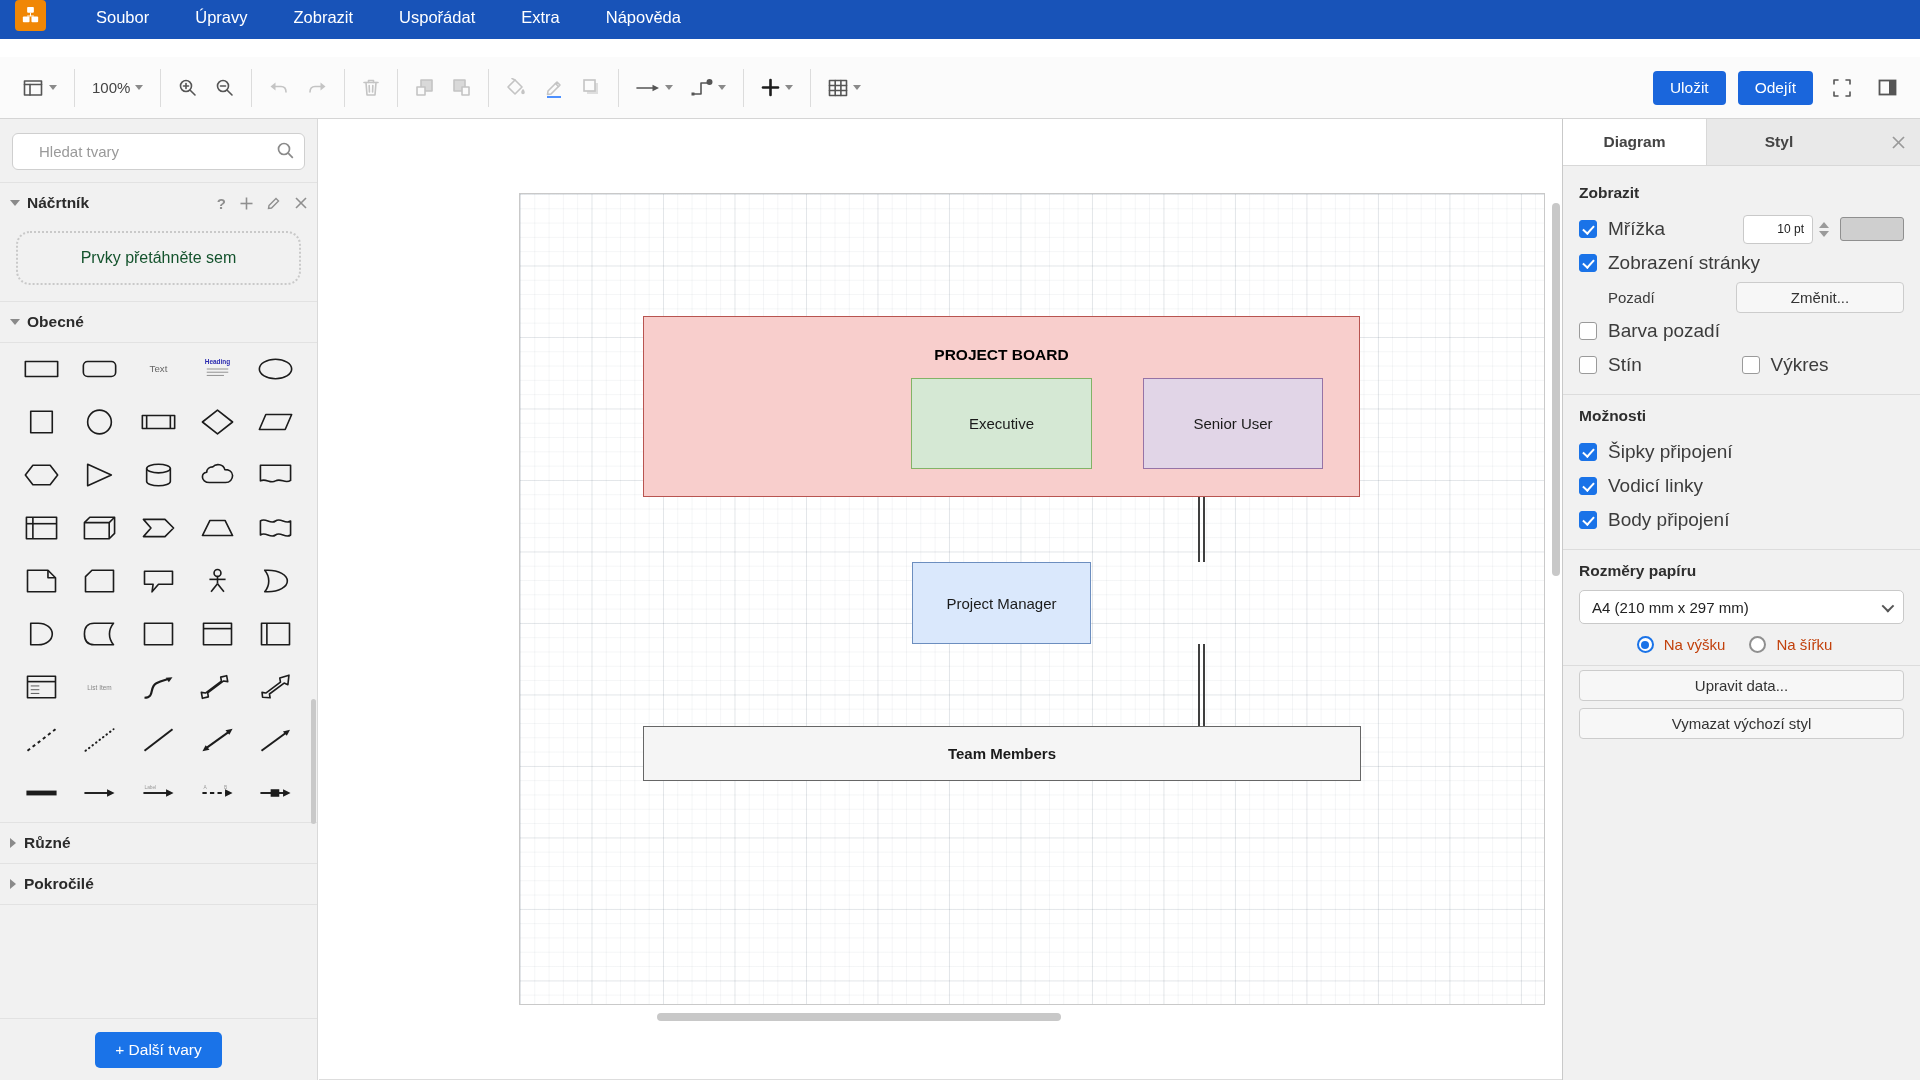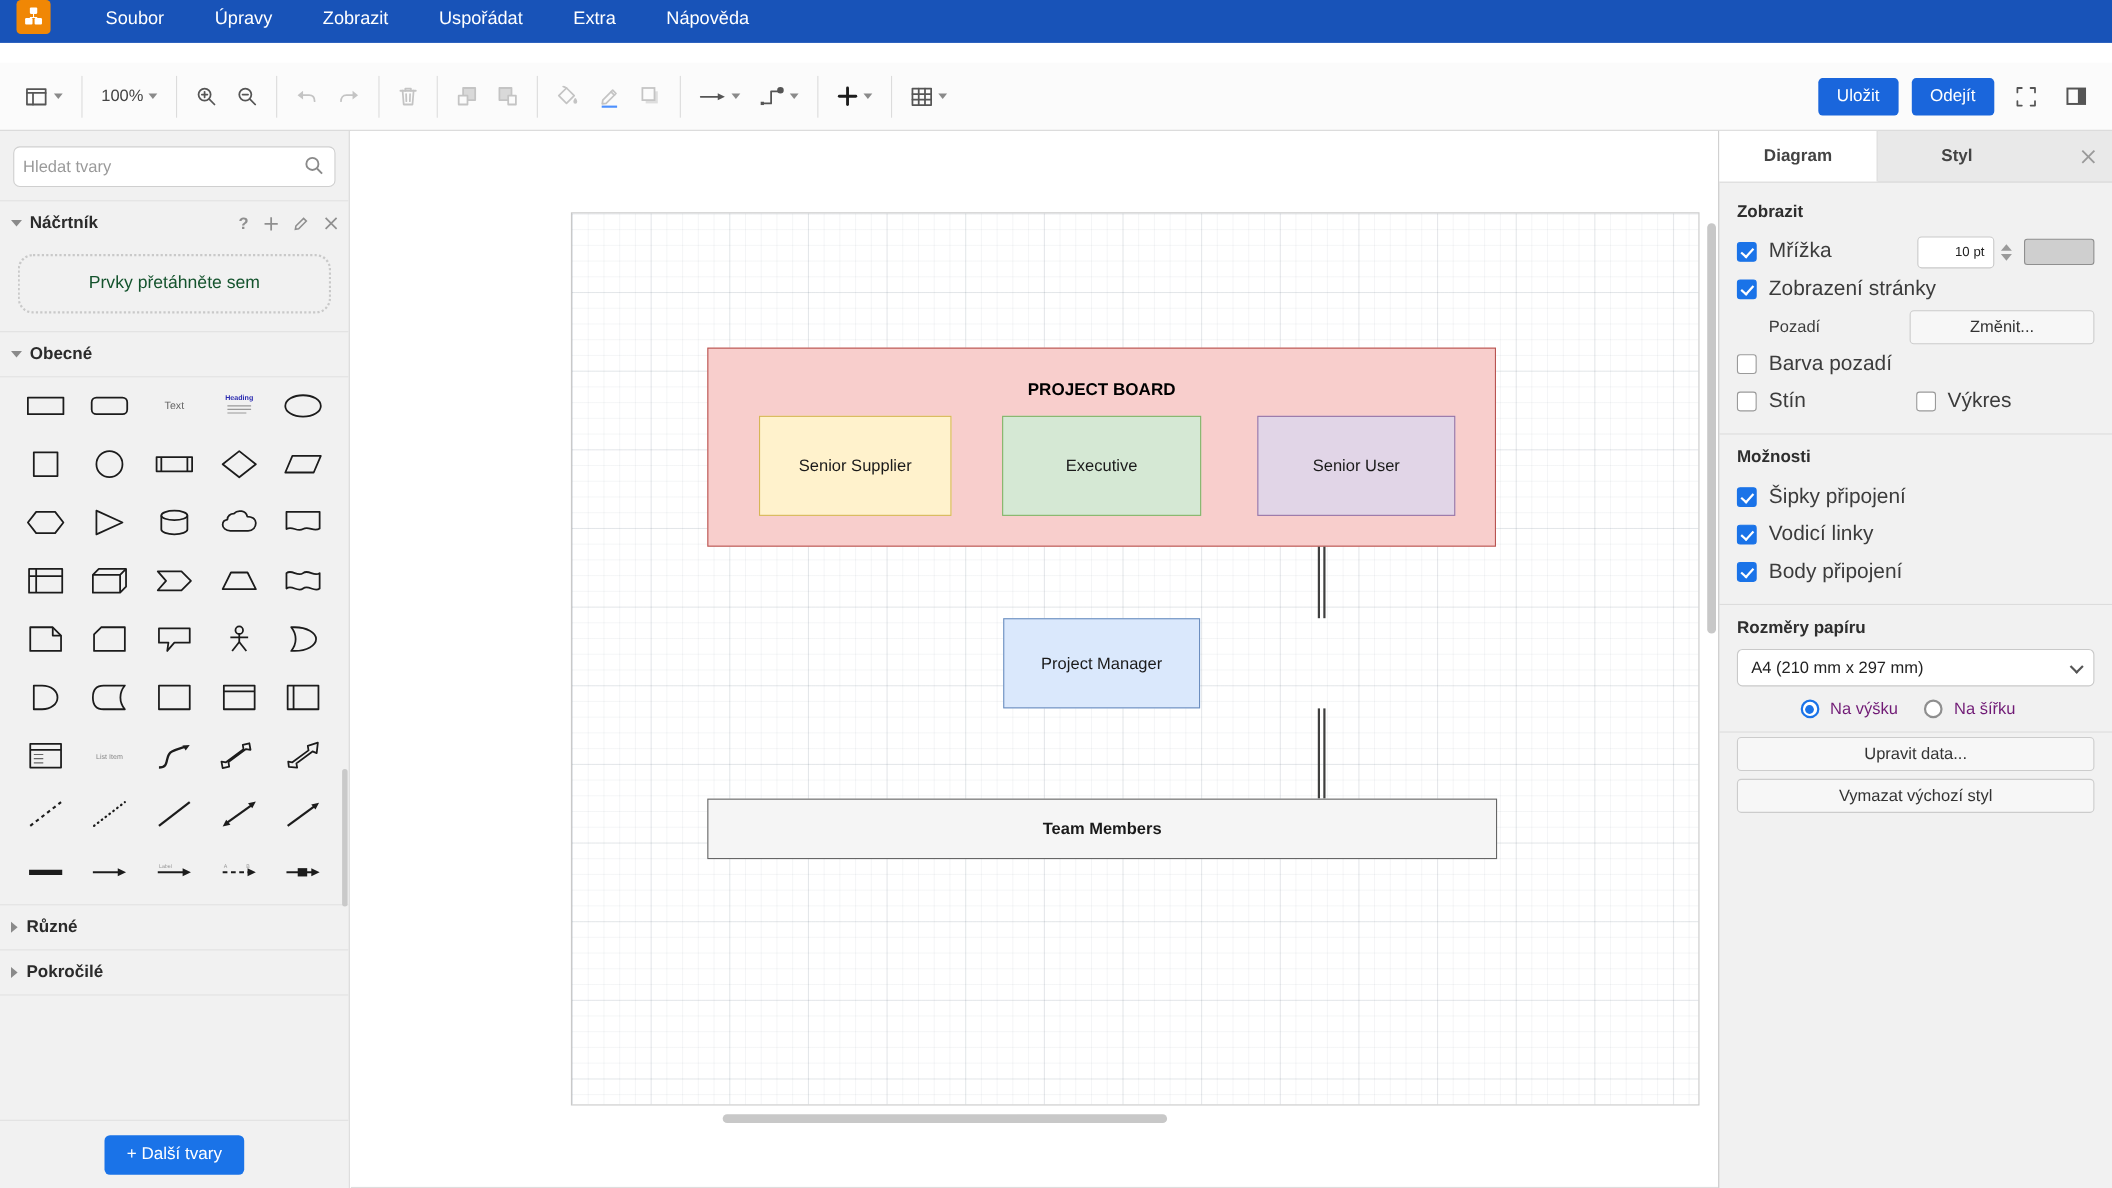--- a/index.html
+++ b/index.html
@@ -23,21 +23,21 @@
   .caret { width:0; height:0; border-left:4.5px solid transparent; border-right:4.5px solid transparent; border-top:5.5px solid #8a8a8a; }
   .zoom-label { font-size:15px; color:#444; }
   .ic-dark  { stroke:#555;    fill:none; stroke-width:1.6; stroke-linejoin:round; stroke-linecap:round; }
   .ic-dis   { stroke:#c4c4c4; fill:none; stroke-width:1.6; stroke-linejoin:round; stroke-linecap:round; }
   .tb-right { margin-left:auto; display:flex; align-items:center; gap:12px; }
   .btn-primary { background:#1a66dc; color:#fff; font-size:15.5px; padding:8px 17px; border-radius:4px; border:none; }
 
   
   .sidebar { position:absolute; left:0; top:119px; width:318px; height:961px; background:#f1f1f1; border-right:1px solid #d9d9d9; overflow:hidden; }
   .search-wrap { margin:14px 12px 12px 12px; position:relative; }
-  .search-input { width:100%; height:37px; border:1px solid #cfcfcf; border-radius:6px; background:#fff; padding:0 34px 0 8px; font-size:15px; color:#333; outline:none; font-family:"Liberation Sans",sans-serif; }
+  .search-input { width:100%; height:37px; border:1px solid #cfcfcf; border-radius:6px; background:#fff; padding:0 34px 0 26px; font-size:15px; color:#333; outline:none; font-family:"Liberation Sans",sans-serif; }
   .search-input::placeholder { color:#9a9a9a; }
   .search-icon { position:absolute; right:10px; top:8px; }
   .sb-divider { height:1px; background:#e2e2e2; }
   .section-hdr { display:flex; align-items:center; padding:11px 10px; font-weight:bold; font-size:15.5px; color:#2b2b2b; }
   .tri-down { width:0; height:0; border-left:5px solid transparent; border-right:5px solid transparent; border-top:6px solid #8a8a8a; margin-right:7px; }
   .tri-right { width:0; height:0; border-top:5px solid transparent; border-bottom:5px solid transparent; border-left:6px solid #8a8a8a; margin-right:8px; }
   .hdr-icons { margin-left:auto; display:flex; gap:14px; align-items:center; color:#8f8f8f; font-size:15px; }
   .dropzone { margin:8px 16px 16px 16px; border:2px dotted #c9c9c9; border-radius:14px; height:54px; display:flex; align-items:center; justify-content:center; color:#14532d; font-size:16px; }
   .palette { display:grid; grid-template-columns:repeat(5,1fr); padding:4px 12px 8px 12px; row-gap:10px; }
   .pal-cell { height:43px; display:flex; align-items:center; justify-content:center; border-radius:3px; }
@@ -98,21 +98,21 @@
   .btn-light { background:#f7f7f7; border:1px solid #ccc; border-radius:4px; font-size:15px; color:#333; padding:6px 10px; font-family:"Liberation Sans",sans-serif; }
   .change-btn { margin-left:auto; width:168px; height:31px; }
   .half { width:50%; display:flex; align-items:center; }
   .p-divider { height:1px; background:#dcdcdc; margin:12px -16px 4px -16px; }
   .select-box { width:100%; height:34px; background:#fff; border:1px solid #c9c9c9; border-radius:5px; display:flex; align-items:center; padding:0 12px; font-size:15px; color:#222; margin-bottom:12px; }
   .chev-down { margin-left:auto; width:9px; height:9px; border-right:2px solid #555; border-bottom:2px solid #555; transform:rotate(45deg) translateY(-2px); }
   .radio-row { display:flex; align-items:center; gap:10px; justify-content:center; margin:2px 0 10px 0; }
   .radio { width:17px; height:17px; border-radius:50%; border:2px solid #8f8f8f; background:#fff; flex:none; position:relative; }
   .radio.checked { border-color:#1a73e8; }
   .radio.checked::after { content:""; position:absolute; left:2.5px; top:2.5px; width:8px; height:8px; border-radius:50%; background:#1a73e8; }
-  .radio-label { font-size:15px; color:#701a75; margin-right:14px; }
+  .radio-label { font-size:15px; color:#c2410c; margin-right:14px; }
   .stack-btn { width:100%; height:31px; margin-bottom:7px; border-radius:4px; }
 </style>
 </head>
 <body>
 
 <div class="app">
 
   <div class="menubar">
     <div class="logo">
       <svg width="23" height="23" viewBox="0 0 24 24">
@@ -612,23 +612,20 @@
     <div class="more-shapes-wrap">
       <button class="btn-more">+ Další tvary</button>
     </div>
     <div class="sb-scroll"></div>
   </div>
 
   <div class="canvas">
     <div class="page">
       <div class="node node-board" id="node-board" style="background: rgb(248, 206, 204); border: 1px solid rgb(184, 84, 80);">
         <div class="board-title">PROJECT BOARD</div>
-        <div class="node node-ss" id="node-ss" style="background: rgb(255, 242, 204); border: 1px solid rgb(214, 182, 86);">
-            <span>Senior Supplier</span>
-          </div>
         <div class="node node-ex" id="node-ex" style="background: rgb(213, 232, 212); border: 1px solid rgb(130, 179, 102);">
             <span>Executive</span>
           </div>
         <div class="node node-su" id="node-su" style="background: rgb(225, 213, 231); border: 1px solid rgb(150, 115, 166);">
             <span>Senior User</span>
           </div>
       </div>
       <div class="edge-v edge1"></div>
       <div class="node node-pm" id="node-pm" style="background: rgb(218, 232, 252); border: 1px solid rgb(108, 142, 191);">
           <span>Project Manager</span>

